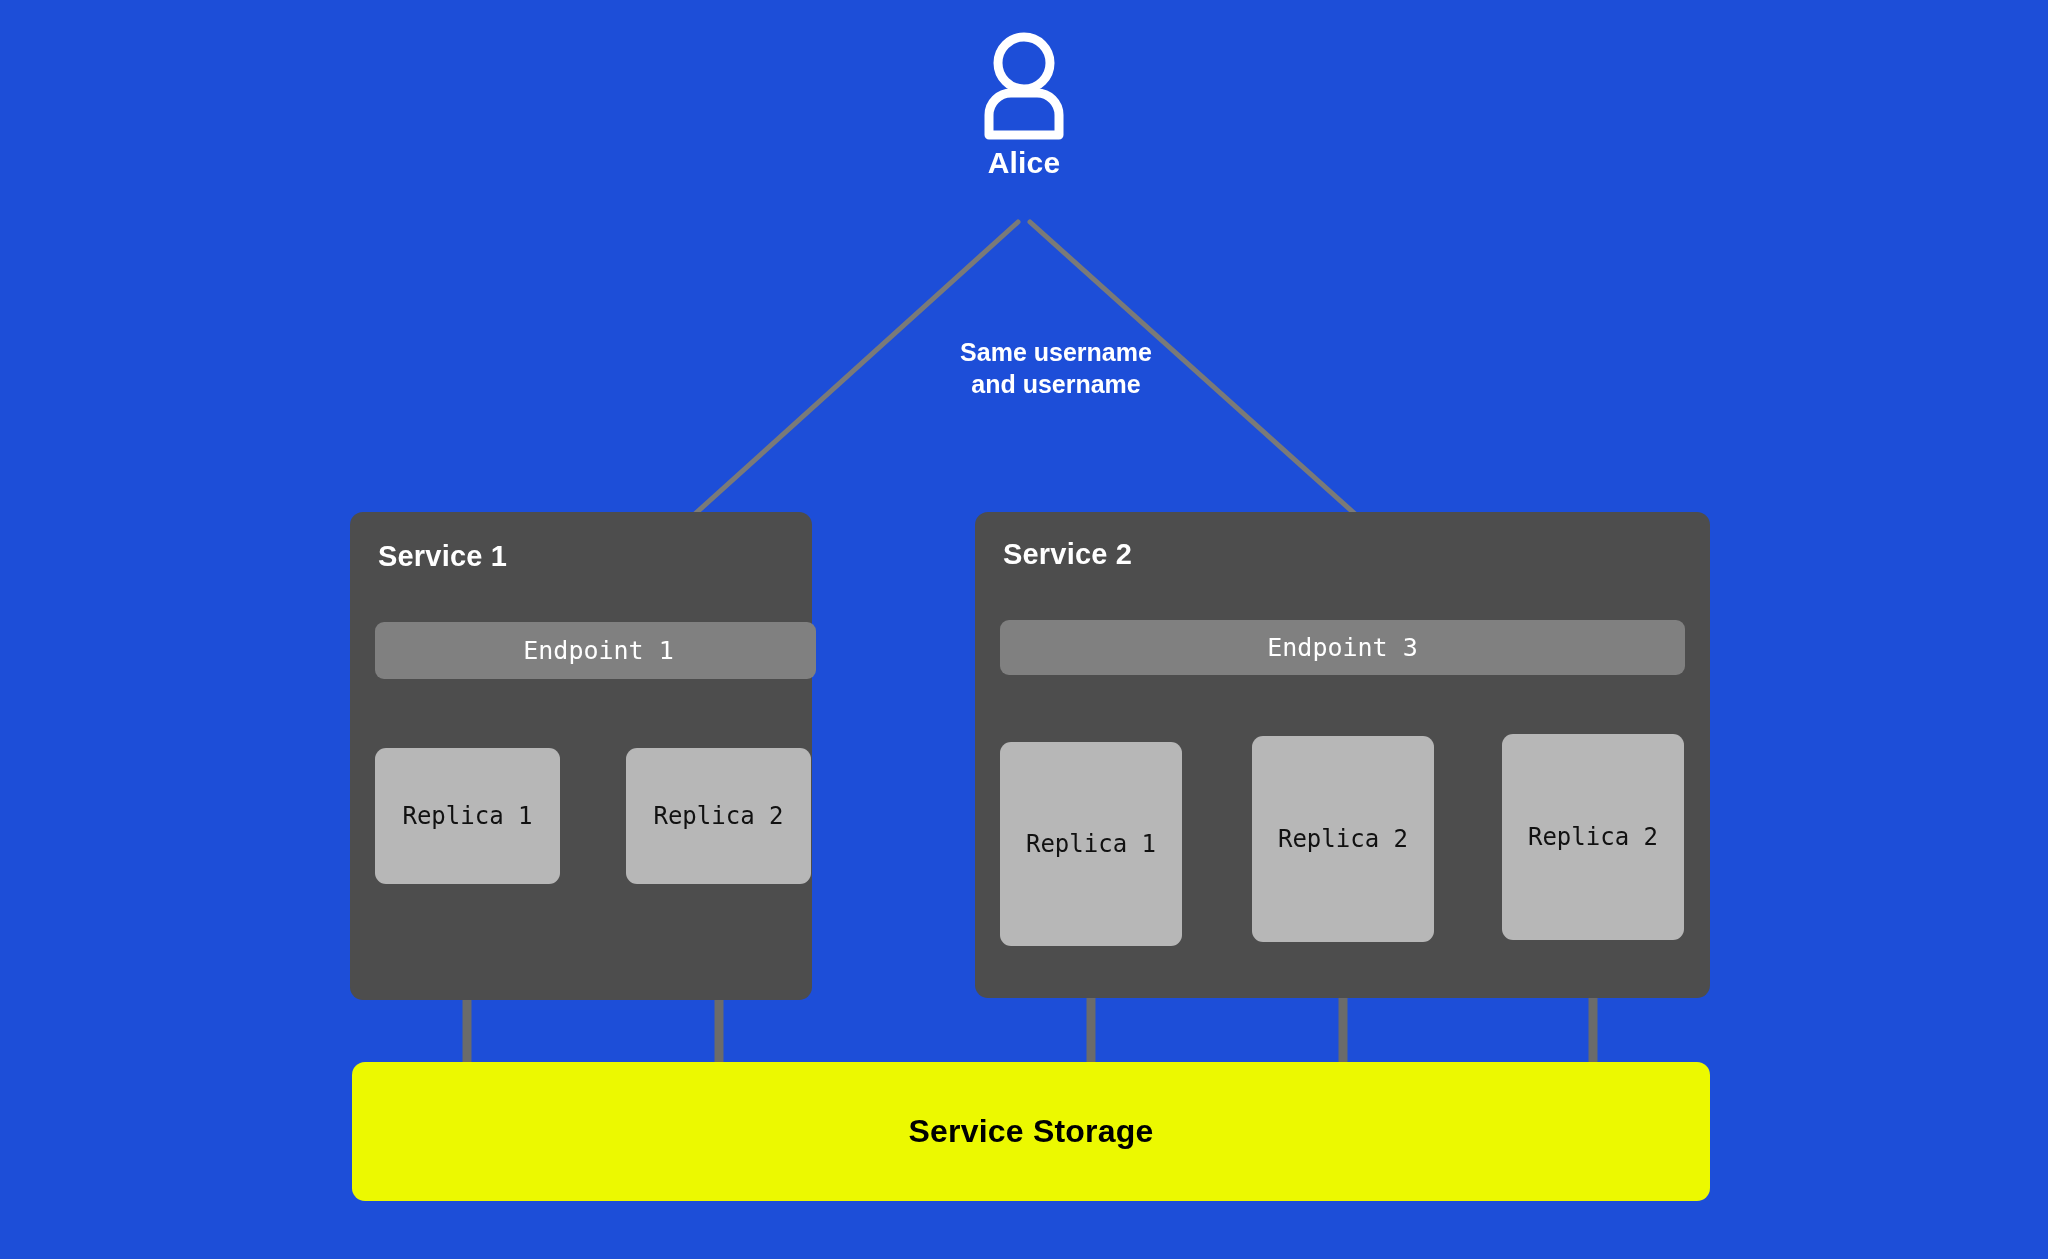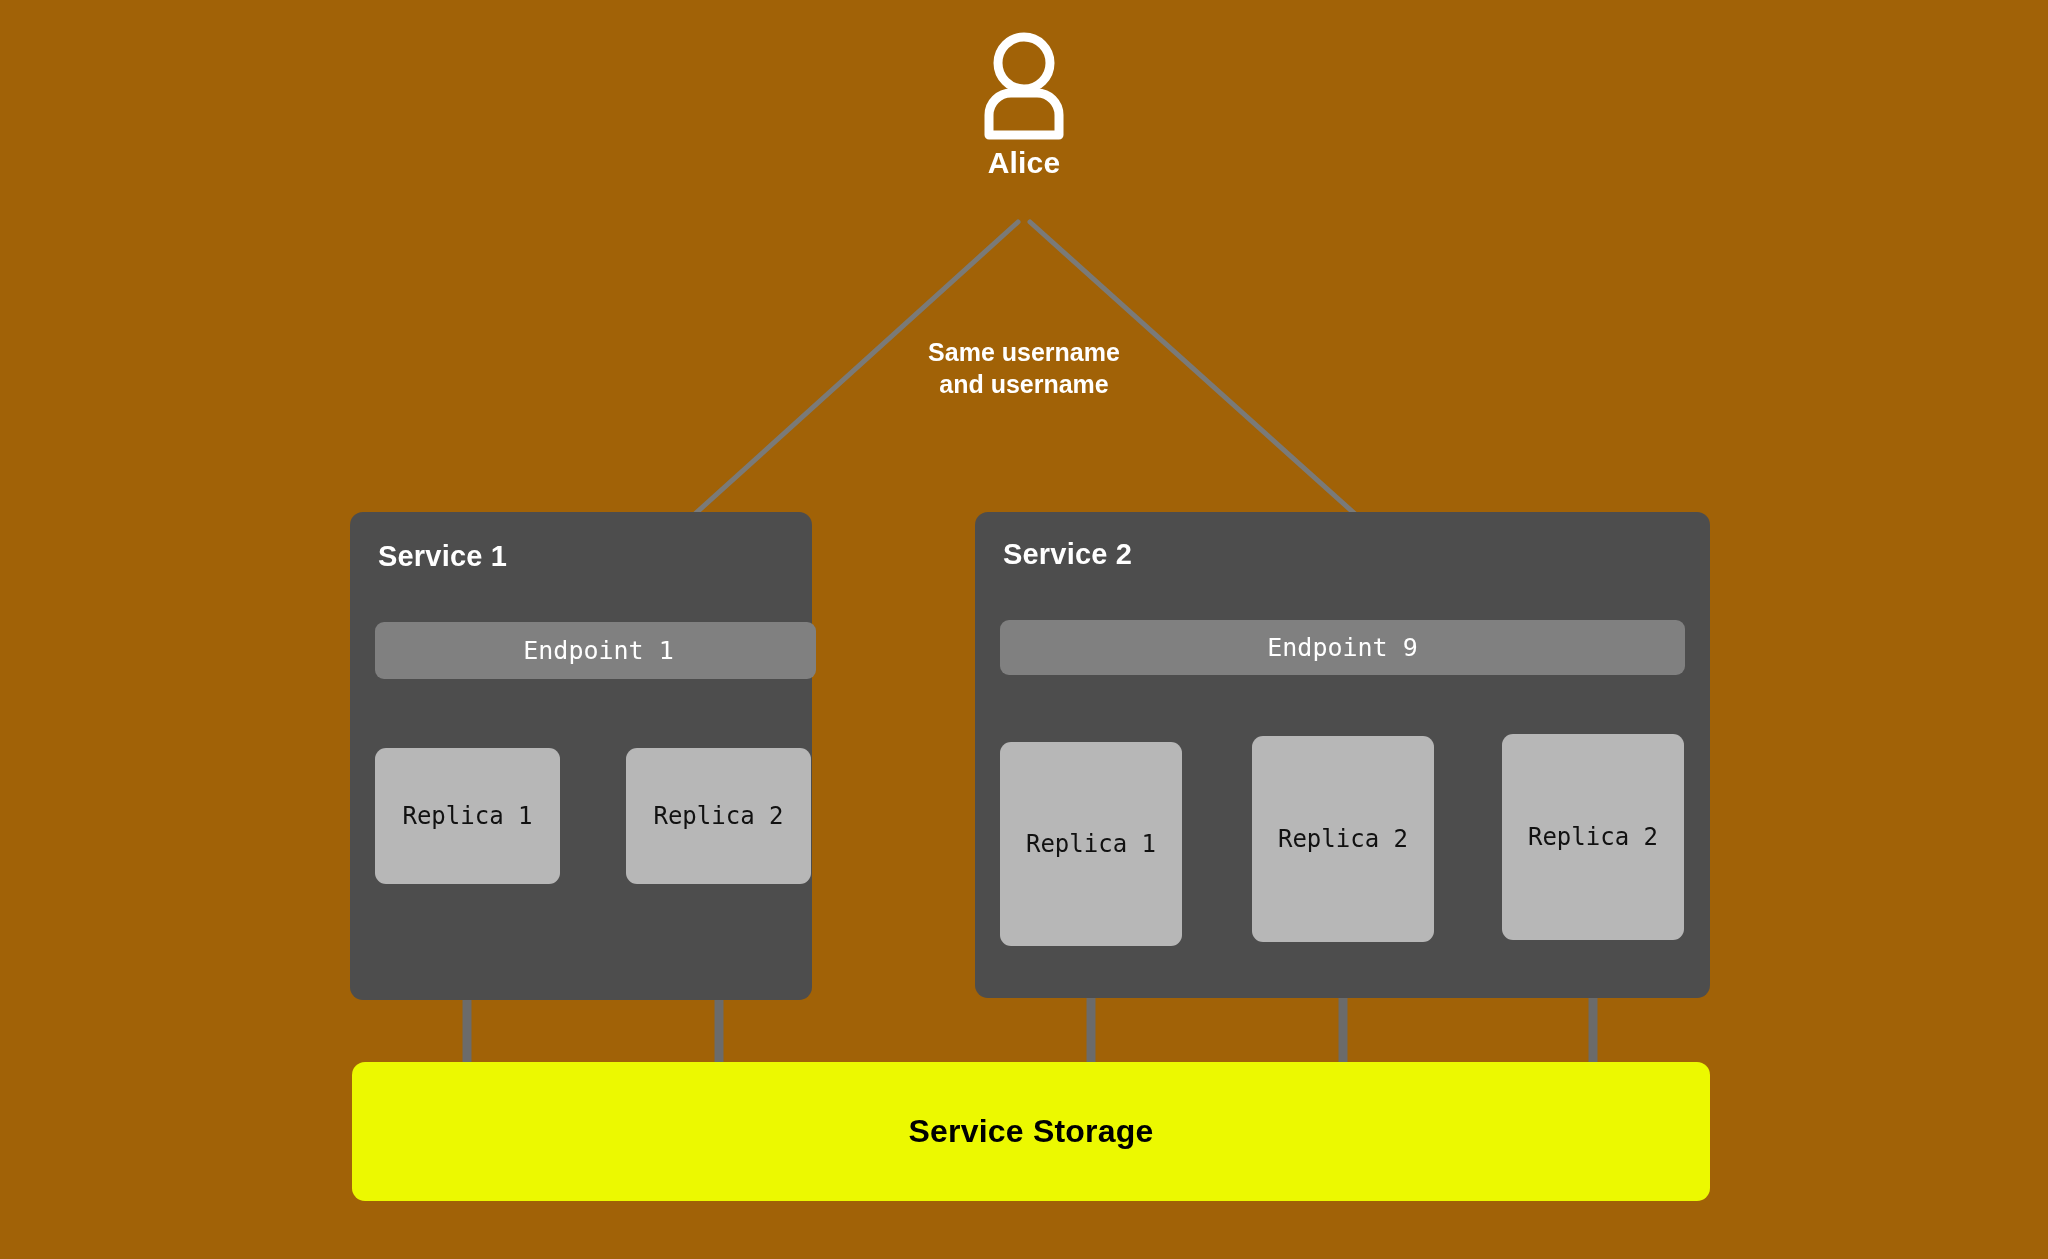--- a/index.html
+++ b/index.html
@@ -7,21 +7,21 @@
     padding: 0;
     background: #16160f;
   }
   body {
     font-family: "Liberation Sans", sans-serif;
   }
   #canvas {
     position: relative;
     width: 2048px;
     height: 1259px;
-    background: #a16207;
+    background: #1d4ed8;
     overflow: hidden;
   }
 
   
   #wires {
     position: absolute;
     left: 0;
     top: 0;
     width: 2048px;
     height: 1259px;
@@ -46,21 +46,21 @@
     color: #ffffff;
     font-size: 30px;
     font-weight: bold;
     letter-spacing: 0.2px;
     margin-top: 6px;
   }
 
   
   #flow-caption {
     position: absolute;
-    left: 844px;
+    left: 876px;
     top: 336px;
     width: 360px;
     text-align: center;
     color: #ffffff;
     font-size: 25px;
     font-weight: bold;
     line-height: 1.28;
   }
 
   
@@ -168,21 +168,21 @@
 
   <div class="service-panel" style="left:350px; top:512px; width:462px; height:488px;">
     <div class="service-title" style="top:28px;">Service 1</div>
     <div class="endpoint" style="left:25px; top:110px; width:435px; height:57px;padding-left:6px;">Endpoint 1</div>
     <div class="replica" style="left:25px; top:236px; width:185px; height:136px;">Replica 1</div>
     <div class="replica" style="left:276px; top:236px; width:185px; height:136px;">Replica 2</div>
   </div>
 
   <div class="service-panel" style="left:975px; top:512px; width:735px; height:486px;">
     <div class="service-title" style="top:26px;">Service 2</div>
-    <div class="endpoint" style="left:25px; top:108px; width:685px; height:55px;">Endpoint 9</div>
+    <div class="endpoint" style="left:25px; top:108px; width:685px; height:55px;">Endpoint 3</div>
     <div class="replica" style="left:25px; top:230px; width:182px; height:204px;">Replica 1</div>
     <div class="replica" style="left:277px; top:224px; width:182px; height:206px;">Replica 2</div>
     <div class="replica" style="left:527px; top:222px; width:182px; height:206px;">Replica 2</div>
   </div>
 
   <div id="storage">
     <span class="label">Service Storage</span>
   </div>
 
 </div>

